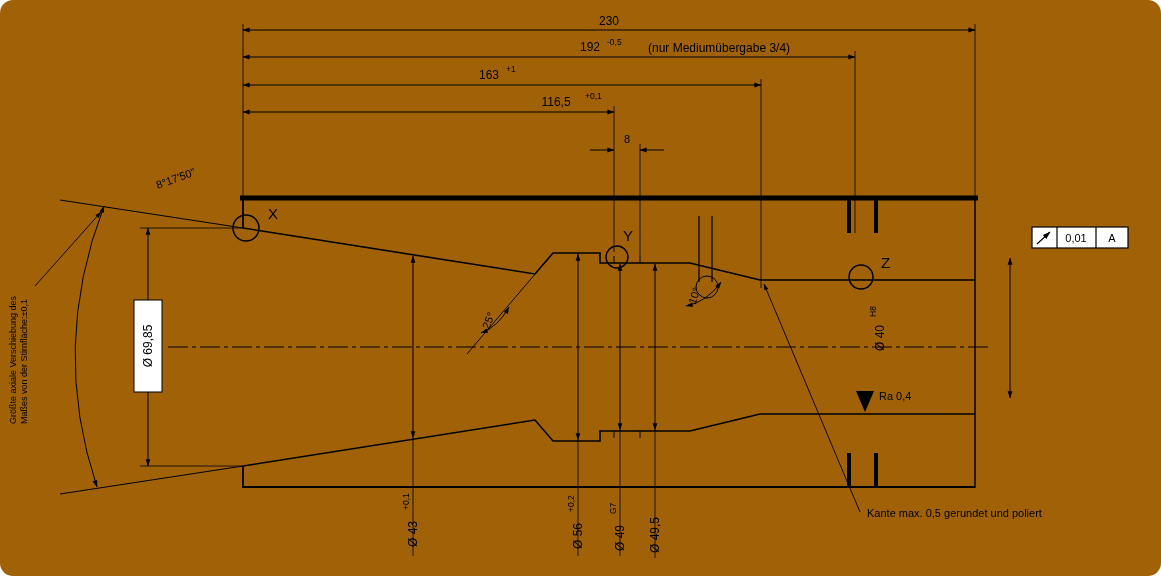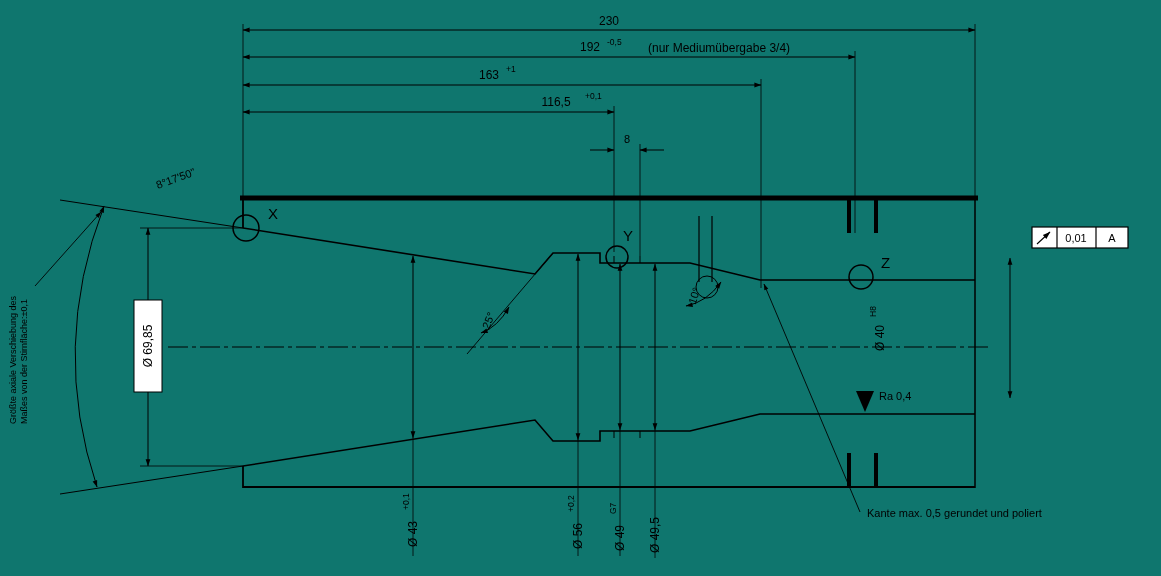--- a/index.html
+++ b/index.html
@@ -1,16 +1,16 @@
 <!DOCTYPE html>
 <html><head>
 <meta charset="utf-8">
 <style>
   html,body{margin:0;padding:0;background:#ffffff;}
-  .canvas{position:relative;width:1161px;height:576px;background:#0f766e;overflow:hidden;}
+  .canvas{position:relative;width:1161px;height:576px;background:#a16207;overflow:hidden;border-radius:13px;}
   svg{display:block;}
   svg text{font-family:"Liberation Sans","DejaVu Sans",sans-serif;fill:#000;}
   .t12{font-size:12px;}
   .t11{font-size:11px;}
   .t15{font-size:15px;}
   .sup{font-size:8.5px;}
   .note{font-size:11px;}
   .small-note{font-size:9px;}
 </style>
 </head>

